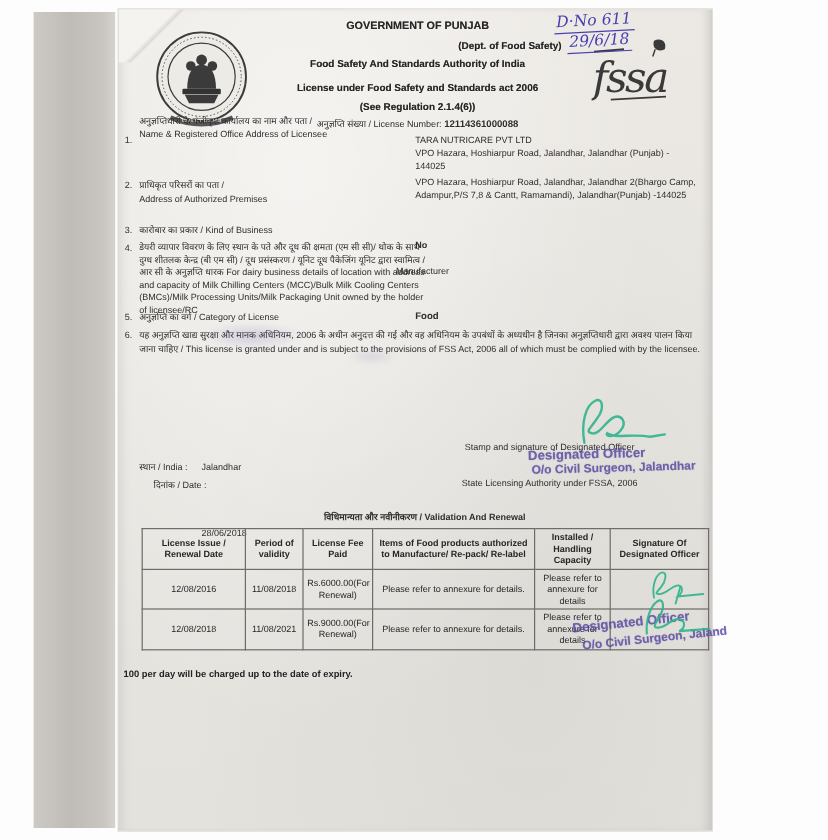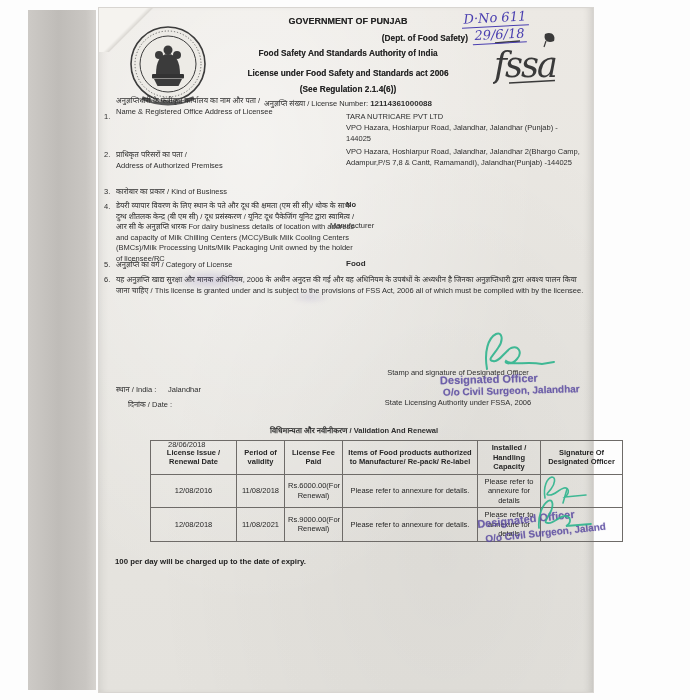--- a/index.html
+++ b/index.html
@@ -19,21 +19,21 @@
   .b{font-weight:bold;}
   .ctr{text-align:center;}
   .pre{white-space:pre-line;}
   .hdr{color:#262626;text-shadow:0 0 .4px rgba(40,40,40,.55);}
   .stamp{position:absolute;color:#5a4aa0;font-weight:bold;opacity:.85;
          text-shadow:0 0 1px rgba(90,74,160,.55);white-space:nowrap;}
   .hand{position:absolute;color:#4a3fb0;font-family:"DejaVu Serif",serif;font-style:italic;
         font-size:13px;line-height:15px;transform:rotate(-3deg);}
   .hand .u{border-bottom:1.5px solid #4a3fb0;display:inline-block;padding:0 2px 1px 2px;}
   .stain{position:absolute;border-radius:50%;filter:blur(2px);pointer-events:none;}
-  table.val{border-collapse:collapse;table-layout:fixed;width:472px;background:transparent;margin-left:32px;}
+  table.val{border-collapse:collapse;table-layout:fixed;width:472px;background:transparent;}
   table.val th,table.val td{border:1px solid #6e6b68;font-size:7.5px;line-height:9.5px;
         text-align:center;vertical-align:middle;padding:2px 3px;color:#262626;}
   table.val th{font-weight:bold;}
   svg{display:block;}
   .sigsvg{position:absolute;left:0;top:0;pointer-events:none;}
 </style>
 </head>
 <body>
 
 <div class="canvas">
@@ -158,21 +158,21 @@
       <td>12/08/2018</td>
       <td>11/08/2021</td>
       <td>Rs.9000.00(For Renewal)</td>
       <td>Please refer to annexure for details.</td>
       <td>Please refer to annexure for details</td>
       <td></td>
     </tr>
   </tbody>
     </table>
 
-  <div class="txt b" style="left:115px;top:556px;width:480px;font-size:7.8px;color:#222;">100 per day will be charged up to the date of expiry.</div>
+  <div class="txt b" style="left:103px;top:556px;width:480px;font-size:7.8px;color:#222;">100 per day will be charged up to the date of expiry.</div>
 
   <div class="stamp" style="left:477px;top:513px;font-size:11px;transform:rotate(-6deg);">Designated Officer</div>
   <div class="stamp" style="left:485px;top:527px;font-size:10px;transform:rotate(-6deg);">O/o Civil Surgeon, Jaland</div>
 
   <svg class="sigsvg" width="690" height="700" viewBox="0 0 690 700">
     <g stroke="#2eb48d" stroke-width="2" fill="none" stroke-linecap="round" opacity="0.9">
       <path d="M487,369 C484,352 488,338 496,334 C502,331 504,340 498,348 C493,356 487,360 493,361 C499,363 504,352 511,348 C518,345 523,352 517,359 C512,365 504,364 506,361 C512,366 526,361 542,364 L554,362"></path>
       <path stroke-width="1.6" d="M545,498 C543,487 547,478 552,477 C556,477 555,484 551,489 C548,493 545,495 549,495 C554,496 559,489 564,488 C569,487 570,493 565,497 L586,495"></path>
       <path stroke-width="1.8" d="M539,528 C538,516 542,505 548,501 C553,498 554,506 550,513 C547,519 543,523 548,523 C554,524 559,516 565,516 C571,516 572,523 566,526 L591,524"></path>
       <path stroke-width="1.6" d="M567,489 L563,503"></path>

